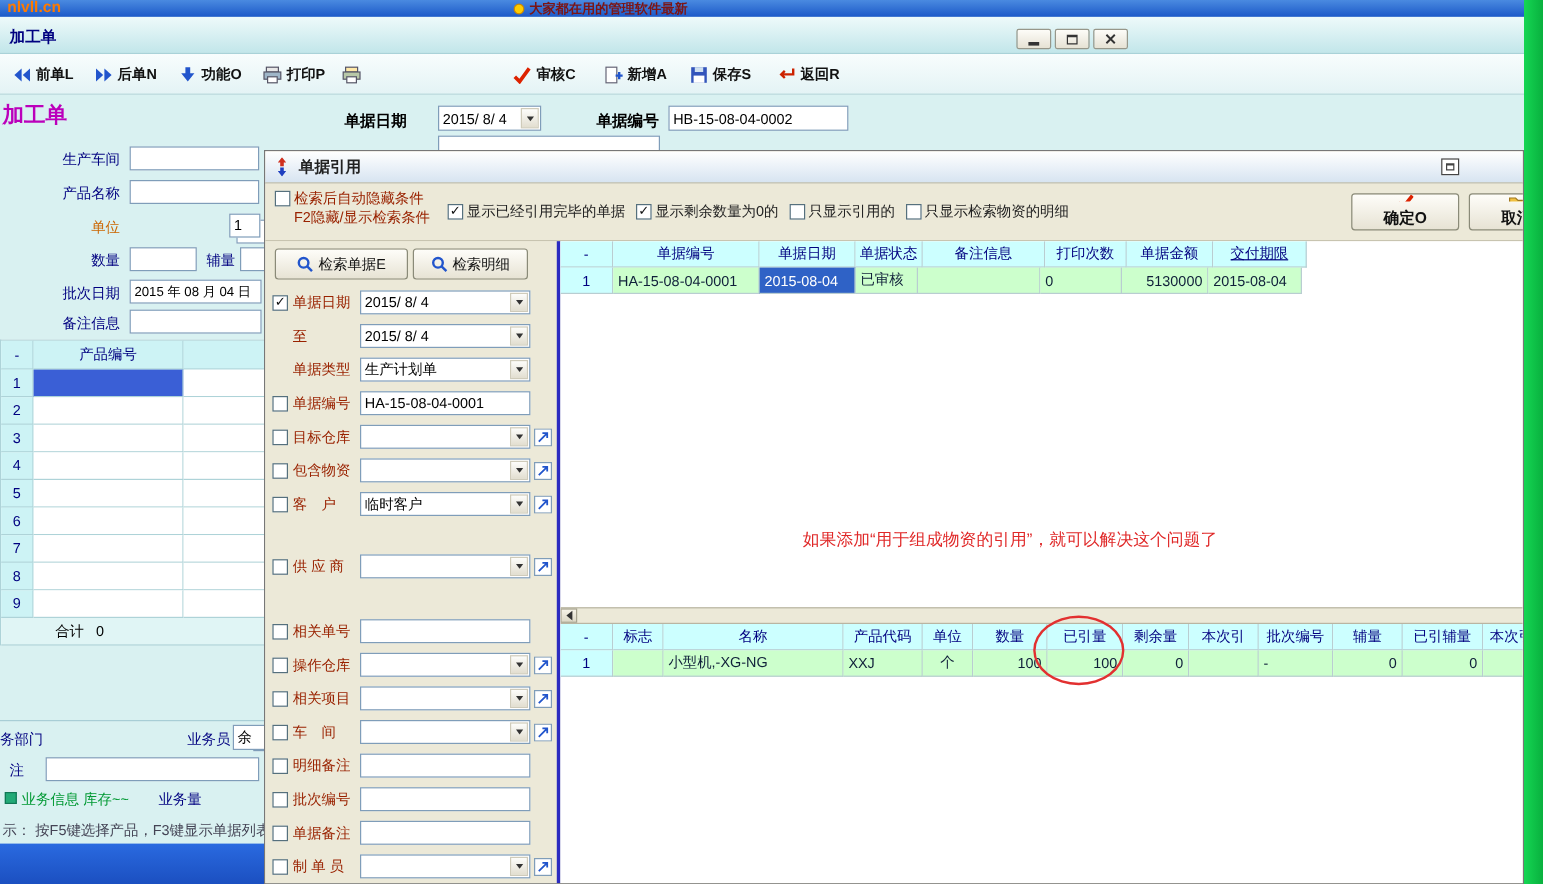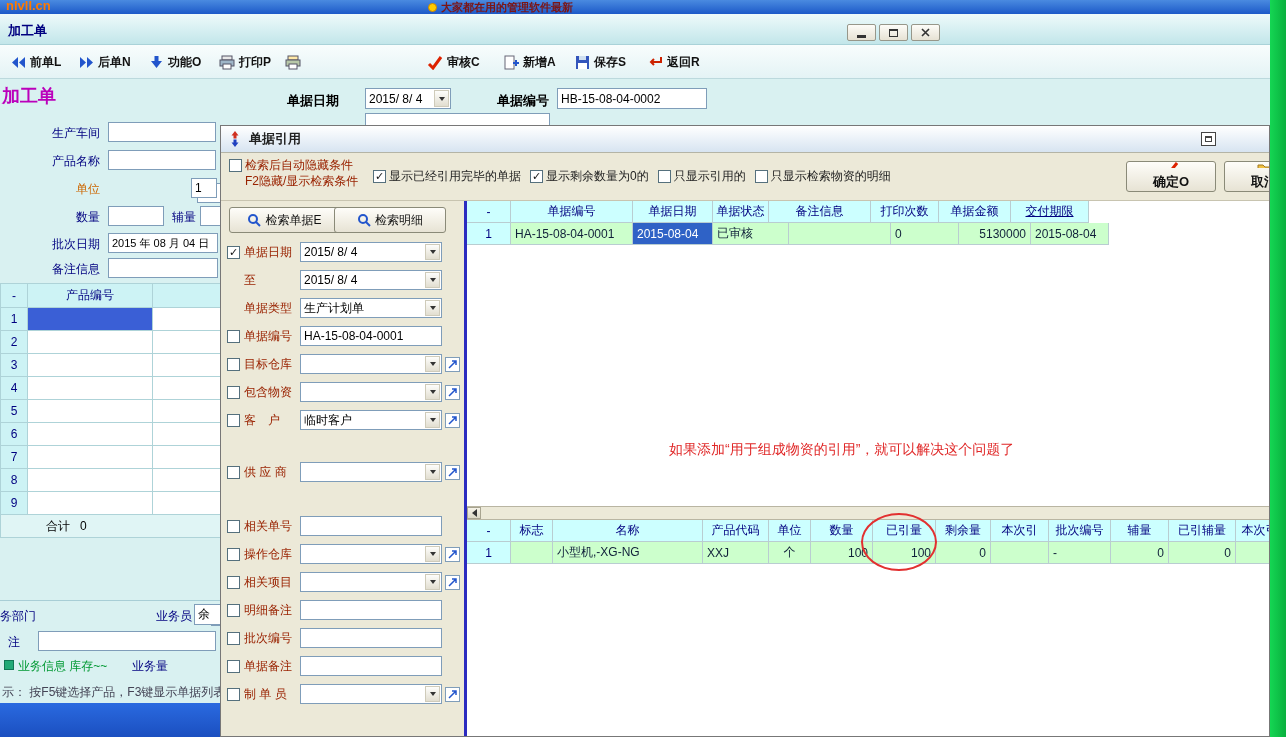--- a/index.html
+++ b/index.html
@@ -377,21 +377,21 @@
     </div>
 
     <div class="dlg-left">
       <button class="srch-btn" style="left:8px;width:111px">
         <svg width="14" height="14">
             <circle cx="6" cy="6" r="4" fill="none" stroke="#2255cc" stroke-width="2"></circle>
             <path d="M9 9 L13 13" stroke="#2255cc" stroke-width="2"></path>
           </svg>
         <span>检索单据E</span>
       </button>
-      <button class="srch-btn" style="left:113px;width:112px">
+      <button class="srch-btn" style="left:123px;width:96px">
         <svg width="14" height="14">
             <circle cx="6" cy="6" r="4" fill="none" stroke="#2255cc" stroke-width="2"></circle>
             <path d="M9 9 L13 13" stroke="#2255cc" stroke-width="2"></path>
           </svg>
         <span>检索明细</span>
       </button>
       <div id="searchFields">
           <div class="sf-row">
             <span class="cbx">✓</span>
             <span class="sf-label">单据日期</span>
@@ -510,20 +510,36 @@
             <span class="browse">
               <svg width="15" height="15">
                 <rect x="0.5" y="0.5" width="14" height="14" fill="#fff" stroke="#7f9db9"></rect>
                 <path d="M4 11 L11 4 M7 4 H11 V8" stroke="#2255cc" stroke-width="1.5" fill="none"></path>
               </svg>
             </span>
           </div>
           <div class="sf-row">
             <span class="cbx"></span>
             <span class="sf-label">相关项目</span>
+            <span class="combo" style="width: 142px;">
+              <span class="combo-val"></span>
+              <span class="combo-arrow">
+                <span class="tri-down"></span>
+              </span>
+            </span>
+            <span class="browse">
+              <svg width="15" height="15">
+                <rect x="0.5" y="0.5" width="14" height="14" fill="#fff" stroke="#7f9db9"></rect>
+                <path d="M4 11 L11 4 M7 4 H11 V8" stroke="#2255cc" stroke-width="1.5" fill="none"></path>
+              </svg>
+            </span>
+          </div>
+          <div class="sf-row">
+            <span class="cbx"></span>
+            <span class="sf-label">车　间</span>
             <span class="combo" style="width: 142px;">
               <span class="combo-val"></span>
               <span class="combo-arrow">
                 <span class="tri-down"></span>
               </span>
             </span>
             <span class="browse">
               <svg width="15" height="15">
                 <rect x="0.5" y="0.5" width="14" height="14" fill="#fff" stroke="#7f9db9"></rect>
                 <path d="M4 11 L11 4 M7 4 H11 V8" stroke="#2255cc" stroke-width="1.5" fill="none"></path>
@@ -575,21 +591,21 @@
             <span class="g-cell g-head" style="width: 56px;">单据状态</span>
             <span class="g-cell g-head" style="width: 102px;">备注信息</span>
             <span class="g-cell g-head" style="width: 68px;">打印次数</span>
             <span class="g-cell g-head" style="width: 72px;">单据金额</span>
             <span class="g-cell g-head" style="width: 78px; text-decoration: underline;">交付期限</span>
           </div>
           <div class="g-row">
             <span class="g-cell g-body g-num" style="width: 44px; justify-content: center;">1</span>
             <span class="g-cell g-body" style="width: 122px; justify-content: flex-start;">HA-15-08-04-0001</span>
             <span class="g-cell g-body g-sel" style="width: 80px; justify-content: flex-start;">2015-08-04</span>
-            <span class="g-cell g-body" style="width: 76px; justify-content: flex-start;">已审核</span>
+            <span class="g-cell g-body" style="width: 52px; justify-content: flex-start;">已审核</span>
             <span class="g-cell g-body" style="width: 102px; justify-content: flex-start;"></span>
             <span class="g-cell g-body" style="width: 68px; justify-content: flex-start;">0</span>
             <span class="g-cell g-body" style="width: 72px; justify-content: flex-end;">5130000</span>
             <span class="g-cell g-body" style="width: 78px; justify-content: flex-start;">2015-08-04</span>
           </div>
         </div>
       <div class="annotation">如果添加“用于组成物资的引用”，就可以解决这个问题了</div>
       <div class="scrollstrip">
         <span class="scroll-left-btn">
             <span class="tri-left"></span>

